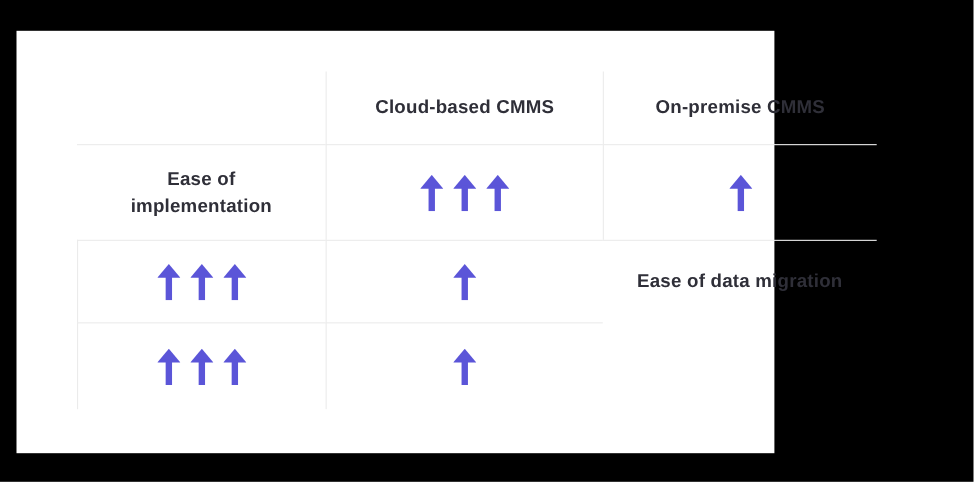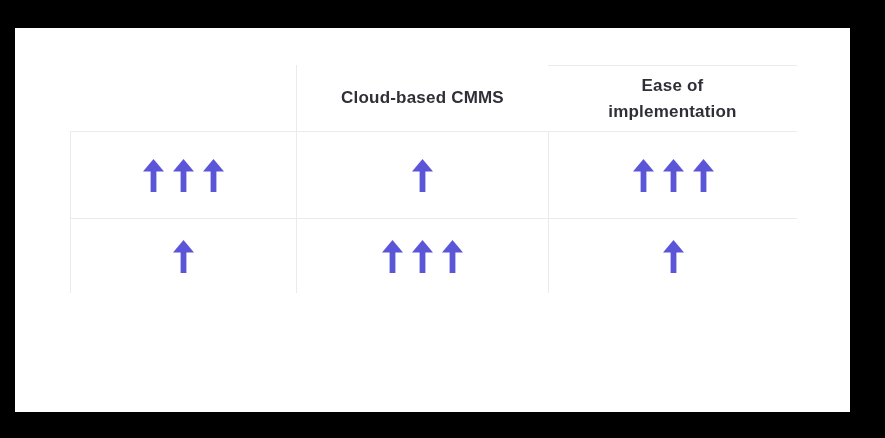--- a/index.html
+++ b/index.html
@@ -6,21 +6,21 @@
   body {
     width: 885px; height: 438px;
     background: #000000;
     position: relative;
     font-family: "Liberation Sans", sans-serif;
     overflow: hidden;
   }
   .panel {
     position: absolute;
     left: 15px; top: 28px;
-    width: 835px; height: 384px;
+    width: 689px; height: 384px;
     background: var(--panel-bg, #ffffff);
   }
   .grid {
     position: absolute;
     left: 55px; top: 37px;
     width: 727px;
     display: grid;
     grid-template-columns: 226px 252px 249px;
     grid-template-rows: 66px 87px 75px 79px;
   }
@@ -54,20 +54,21 @@
 </style>
 </head>
 <body style="--text: #2f2f38; --divider: #ebebeb; --panel-bg: #ffffff; background: rgb(0, 0, 0);">
 
 <div class="frame">
   <div class="panel">
     <div class="grid">
 
       <div class="cell"></div>
       <div class="cell head col-line">Cloud-based CMMS</div>
+      <div class="cell head col-line">On-premise CMMS</div>
 
       <div class="cell row-line">
         <span class="labeltext narrow">Ease of implementation</span>
       </div>
       <div class="cell arrows row-line col-line">
           <span class="arrow-icon">
             <svg width="21" height="33" viewBox="0 0 21 33" xmlns="http://www.w3.org/2000/svg">
               <polygon points="10.5,0 21,12.5 0,12.5" fill="#5b55d8"></polygon>
               <rect x="7.6" y="10" width="5.8" height="23" fill="#5b55d8"></rect>
             </svg>
@@ -116,20 +117,23 @@
         </div>
       <div class="cell arrows row-line col-line">
           <span class="arrow-icon">
             <svg width="21" height="33" viewBox="0 0 21 33" xmlns="http://www.w3.org/2000/svg">
               <polygon points="10.5,0 21,12.5 0,12.5" fill="#5b55d8"></polygon>
               <rect x="7.6" y="10" width="5.8" height="23" fill="#5b55d8"></rect>
             </svg>
           </span>
         </div>
 
+      <div class="cell row-line">
+        <span class="labeltext">Ease of data migration</span>
+      </div>
       <div class="cell arrows row-line col-line">
           <span class="arrow-icon">
             <svg width="21" height="33" viewBox="0 0 21 33" xmlns="http://www.w3.org/2000/svg">
               <polygon points="10.5,0 21,12.5 0,12.5" fill="#5b55d8"></polygon>
               <rect x="7.6" y="10" width="5.8" height="23" fill="#5b55d8"></rect>
             </svg>
           </span>
           <span class="arrow-icon">
             <svg width="21" height="33" viewBox="0 0 21 33" xmlns="http://www.w3.org/2000/svg">
               <polygon points="10.5,0 21,12.5 0,12.5" fill="#5b55d8"></polygon>

